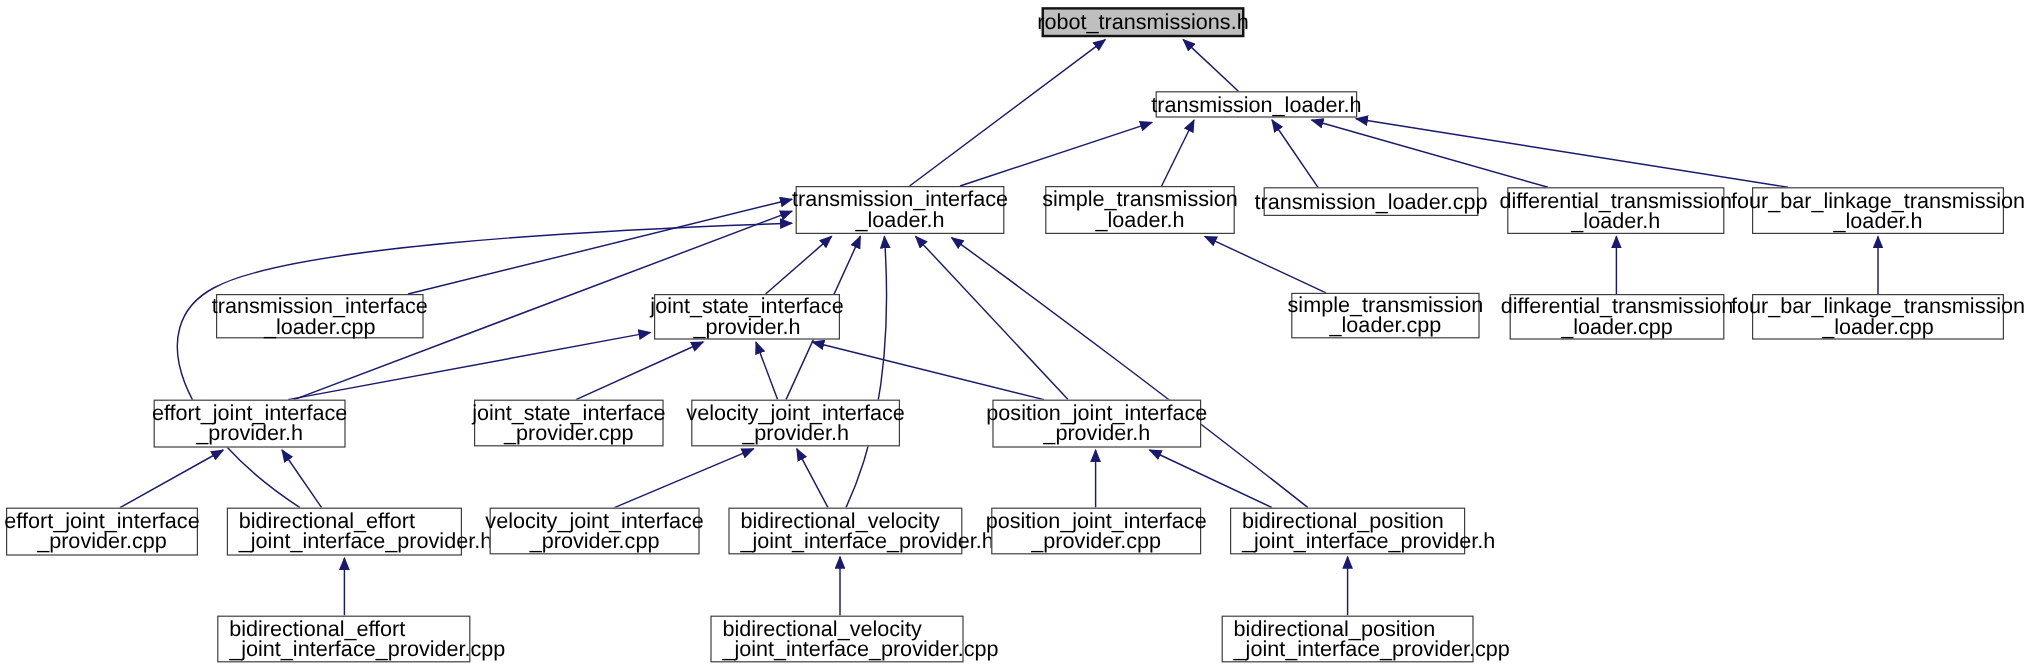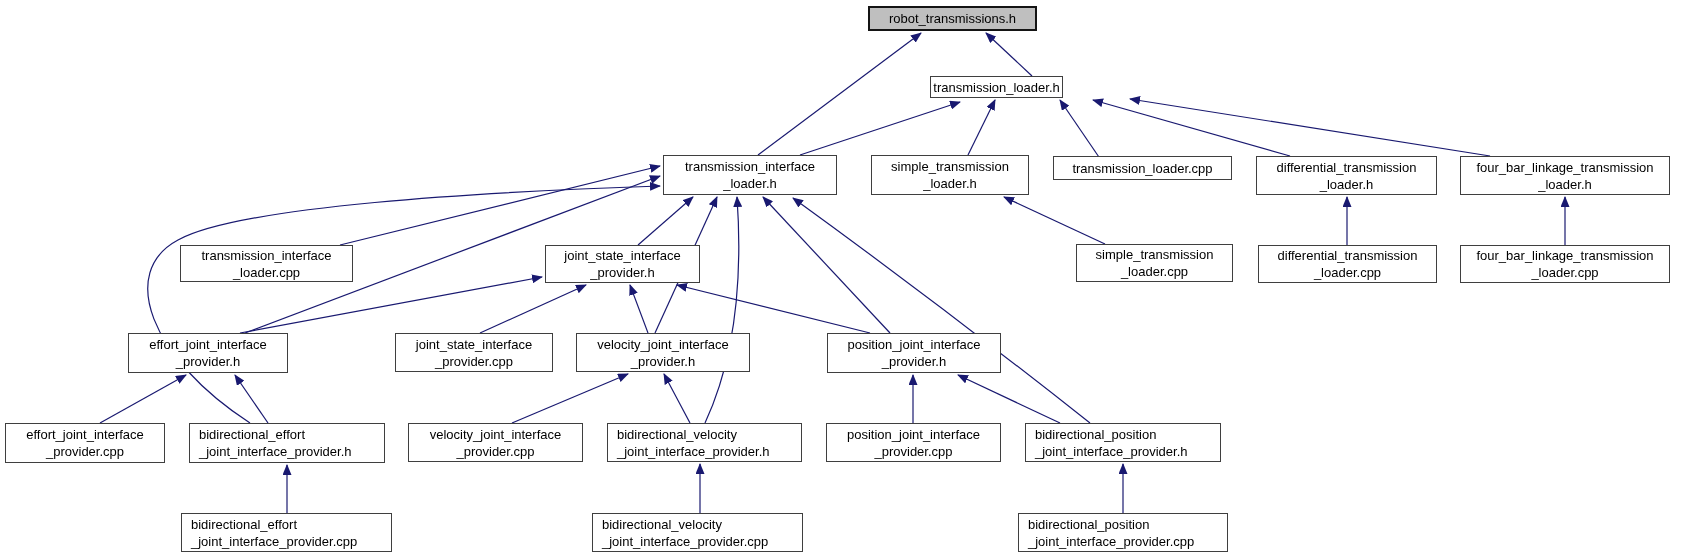--- a/index.html
+++ b/index.html
@@ -24,21 +24,21 @@
     position: absolute;
     left: 0; top: 0;
     width: 1693px; height: 559px;
   }
   .node {
     position: absolute;
     box-sizing: border-box;
     background: #ffffff;
     border: 1px solid #3f3f3f;
     color: #000000;
-    font-size: 13px;
+    font-size: 18px;
     line-height: 17px;
     display: flex;
     flex-direction: column;
     justify-content: center;
     align-items: center;
     padding: 0 4px;
     white-space: nowrap;
     cursor: pointer;
   }
   .node.align-left {
@@ -92,21 +92,21 @@
         <path d="M1060,423 L958,375" fill="none" stroke="#191970" stroke-width="1.2" marker-end="url(#arrowhead)"></path>
         <path d="M287,513 L287,465" fill="none" stroke="#191970" stroke-width="1.2" marker-end="url(#arrowhead)"></path>
         <path d="M700,513 L700,464" fill="none" stroke="#191970" stroke-width="1.2" marker-end="url(#arrowhead)"></path>
         <path d="M1123,513 L1123,464" fill="none" stroke="#191970" stroke-width="1.2" marker-end="url(#arrowhead)"></path>
       </g>
   </svg>
   <div class="nodes-layer">
       <div class="node root" style="left: 868px; top: 6px; width: 169px; height: 25px;">
         <span>robot_transmissions.h</span>
       </div>
-      <div class="node" style="left: 930px; top: 76px; width: 133px; height: 22px;">
+      <div class="node" style="left: 963px; top: 76px; width: 168px; height: 22px;">
         <span>transmission_loader.h</span>
       </div>
       <div class="node" style="left: 663px; top: 155px; width: 174px; height: 40px;">
         <span>transmission_interface</span>
         <span>_loader.h</span>
       </div>
       <div class="node" style="left: 871px; top: 155px; width: 158px; height: 40px;">
         <span>simple_transmission</span>
         <span>_loader.h</span>
       </div>

